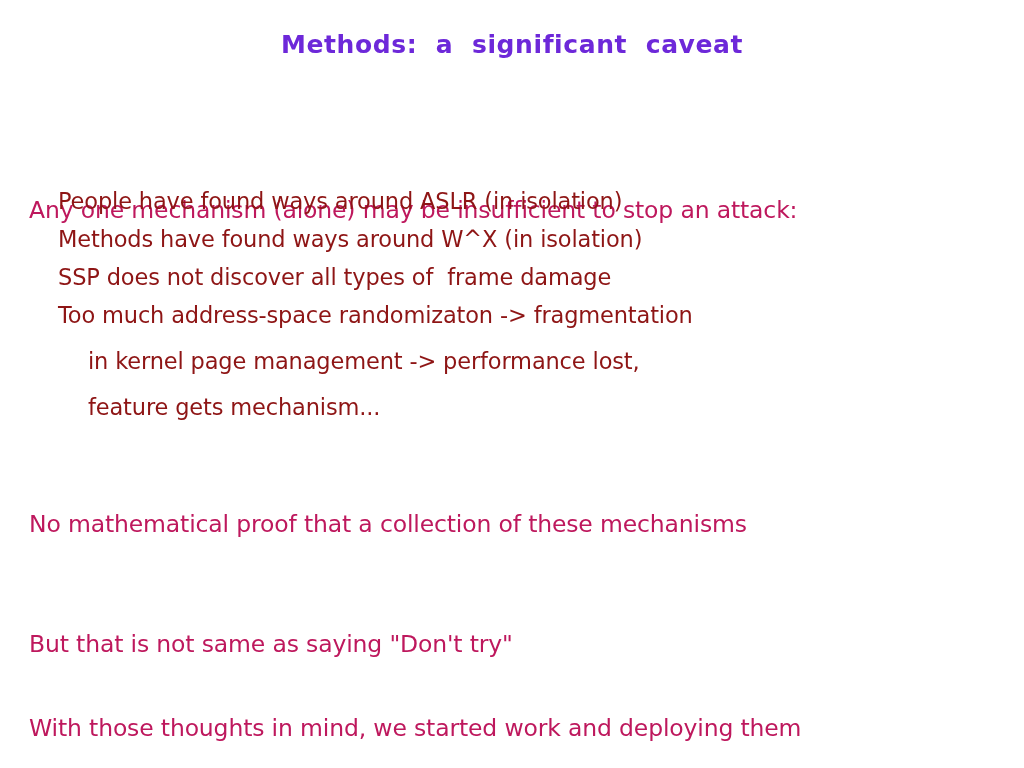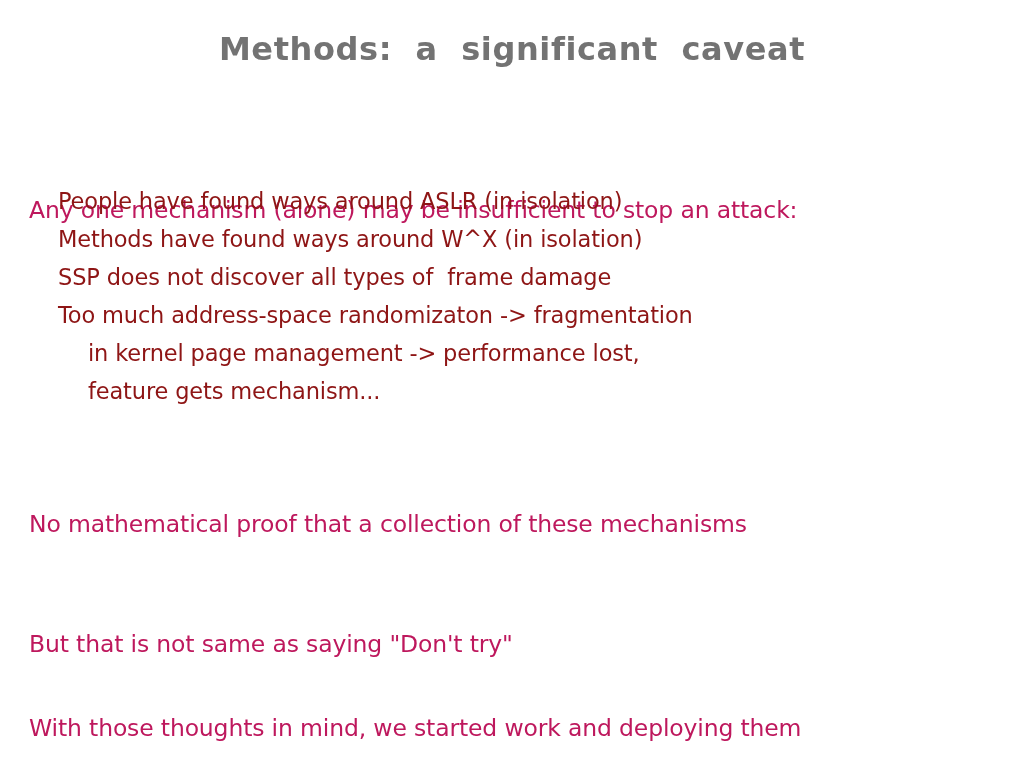--- a/index.html
+++ b/index.html
@@ -22,24 +22,24 @@
     background: #ffffff;
   }
 
   
   .slide-title {
     position: absolute;
     top: 30px;
     left: 0;
     width: 1024px;
     text-align: center;
-    color: #737373;
+    color: #6d28d9;
     font-family: "DejaVu Sans", sans-serif;
     font-weight: bold;
-    font-size: 32px;
+    font-size: 25px;
     letter-spacing: 0.6px;
     white-space: pre;
   }
 
   
   .body-area {
     position: absolute;
     left: 0;
     top: 0;
     width: 1024px;
@@ -70,20 +70,21 @@
     letter-spacing: -0.15px;
   }
 
   .bullet-block .line {
     display: block;
     white-space: pre;
   }
 
   .bullet-block .line.indent {
     padding-left: 30px;
+    margin-top: 8px;
   }
 
   
   #para-intro   { left: 29px; top: 125px; }
   #bullets      { left: 58px; top: 182px; }
   #para-proof   { left: 29px; top: 439px; }
   #para-but     { left: 29px; top: 559px; }
   #para-with    { left: 29px; top: 643px; }
 </style>
 </head>

